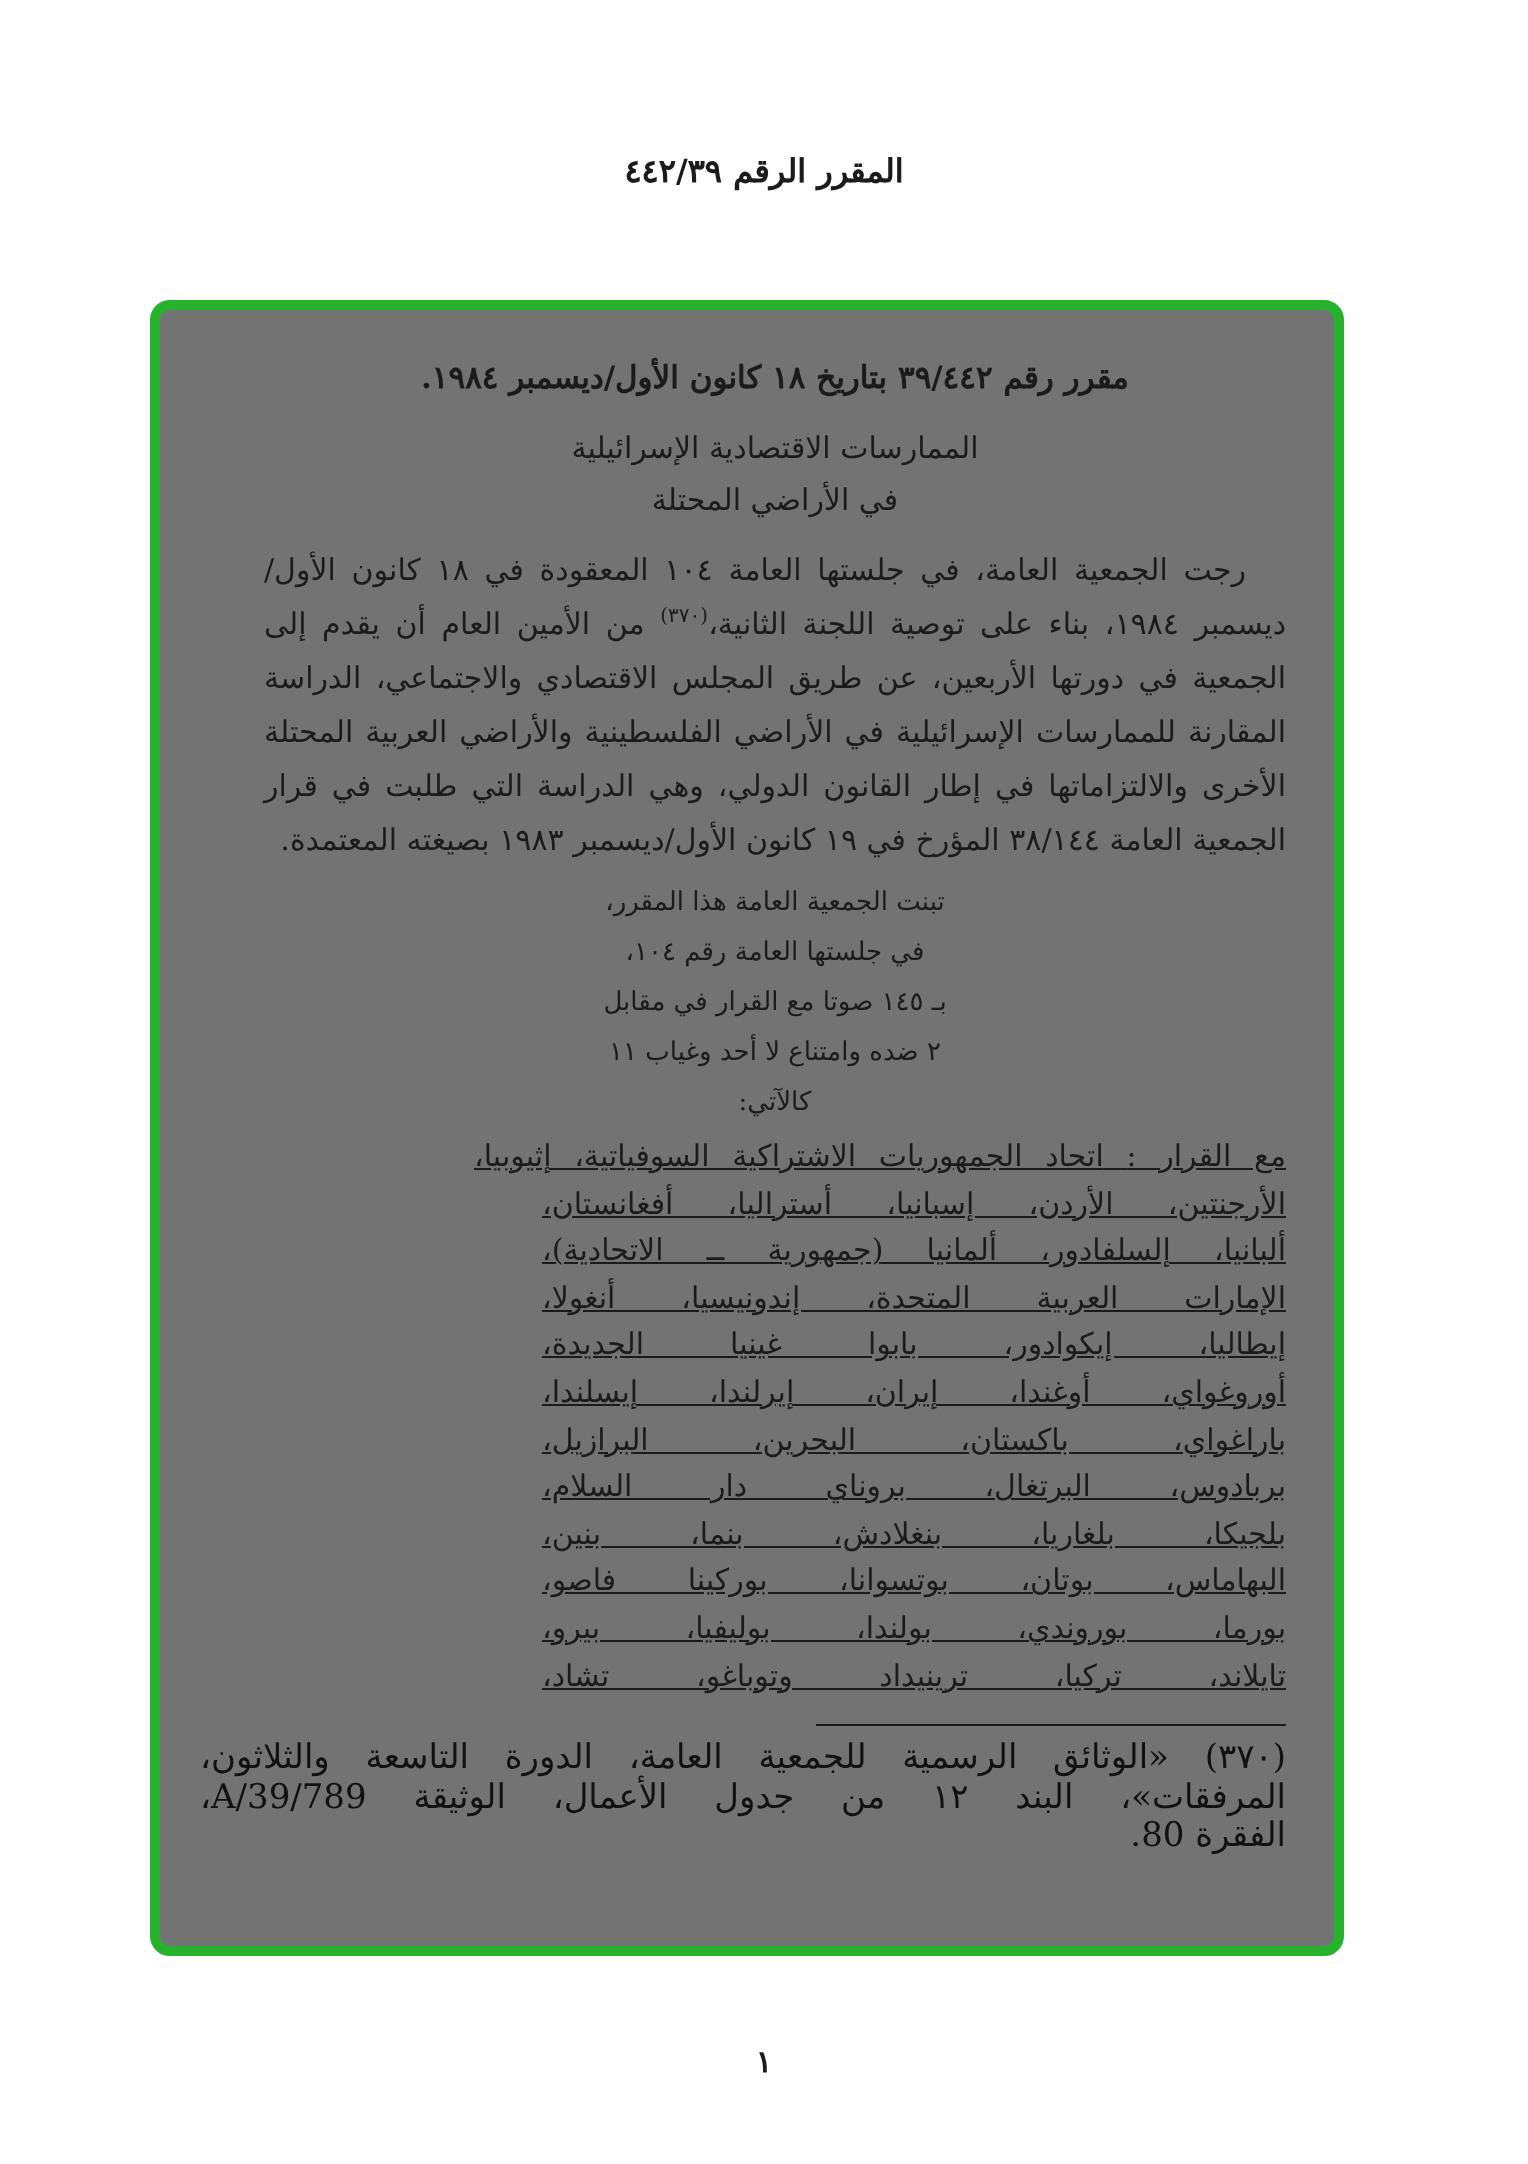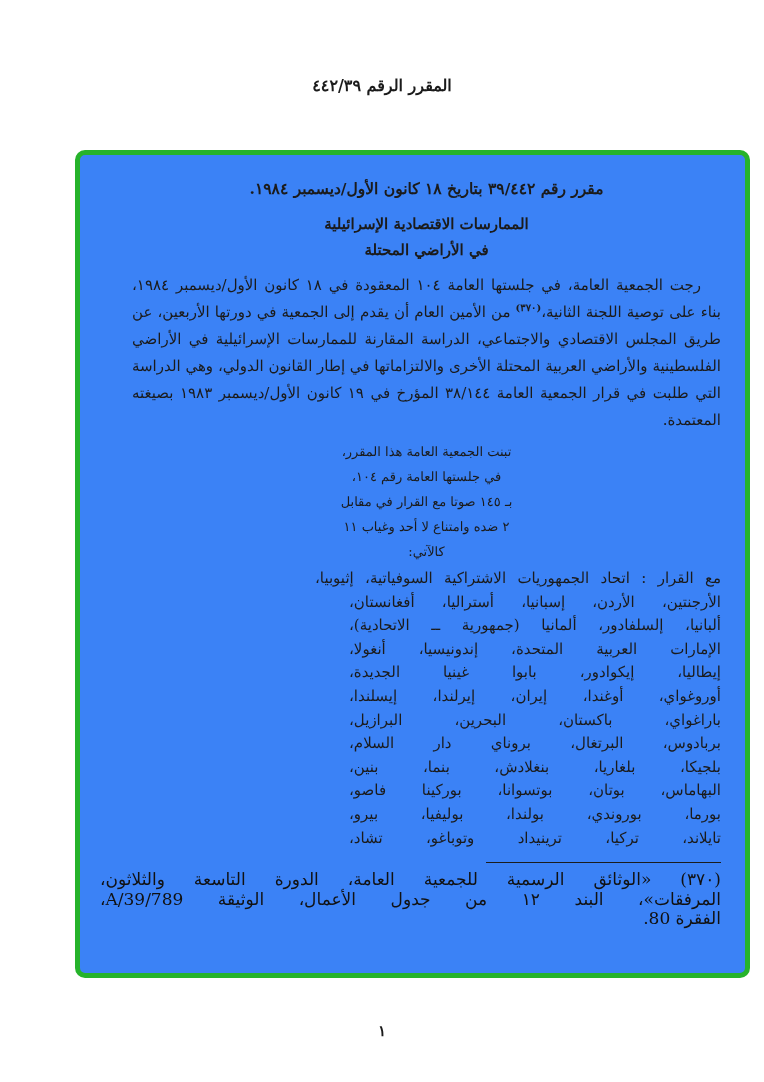--- a/index.html
+++ b/index.html
@@ -10,41 +10,41 @@
     font-family: "DejaVu Serif", "Liberation Serif", serif;
     color: #1b1b1b;
     overflow: hidden;
   }
   .page-header { direction: rtl; text-align: center; padding-top: 76px; }
   .page-header .hdr-title { font-size: 16px; font-weight: bold; letter-spacing: 0.5px; }
   .page-header .hdr-source { font-size: 10.5px; margin-top: 11px; color: #222; }
 
   .frame {
     position: absolute; left: 75px; top: 150px;
-    width: 675px; height: 828px;
+    width: 597px; height: 828px;
     border: 5px solid #26b32b; border-radius: 10px;
-    background: #3b82f6;
+    background: #737373;
     direction: rtl;
     padding: 24px 24px 0 52px;
     overflow: hidden;
   }
   .doc-title { text-align: center; font-weight: bold; font-size: 15.5px; margin-bottom: 13px; }
-  .doc-sub   { text-align: center; font-weight: bold; font-size: 15px; line-height: 26px; }
+  .doc-sub   { text-align: center; font-weight: normal; font-size: 15px; line-height: 26px; }
 
   .body-par {
     font-size: 15px; line-height: 27px;
     text-align: justify; text-indent: 20px;
     margin-top: 9px;
   }
-  .sup { vertical-align: super; font-size: 10px; line-height: 0; font-weight: bold; }
+  .sup { vertical-align: super; font-size: 10px; line-height: 0; }
 
   .vote-block { margin-top: 5px; }
   .vote-line { text-align: center; font-size: 13px; line-height: 25px; }
 
-  .countries { width: 406px; margin-top: 3px; }
+  .countries { width: 406px; margin-top: 3px; text-decoration: underline; }
   .c-line {
     width: 372px; font-size: 15px; line-height: 23.6px;
     text-align: justify; text-align-last: justify;
   }
   .c-first { width: 406px; }
   .c-label { font-weight: normal; }
 
   .footnote { margin-top: 12px; margin-left: -32px; font-size: 17px; color: #111; }
   .fn-rule { width: 235px; height: 1px; background: #1c1c1c; margin-bottom: 7px; }
   .fn-line { line-height: 19.5px; text-align: justify; text-align-last: justify; }

